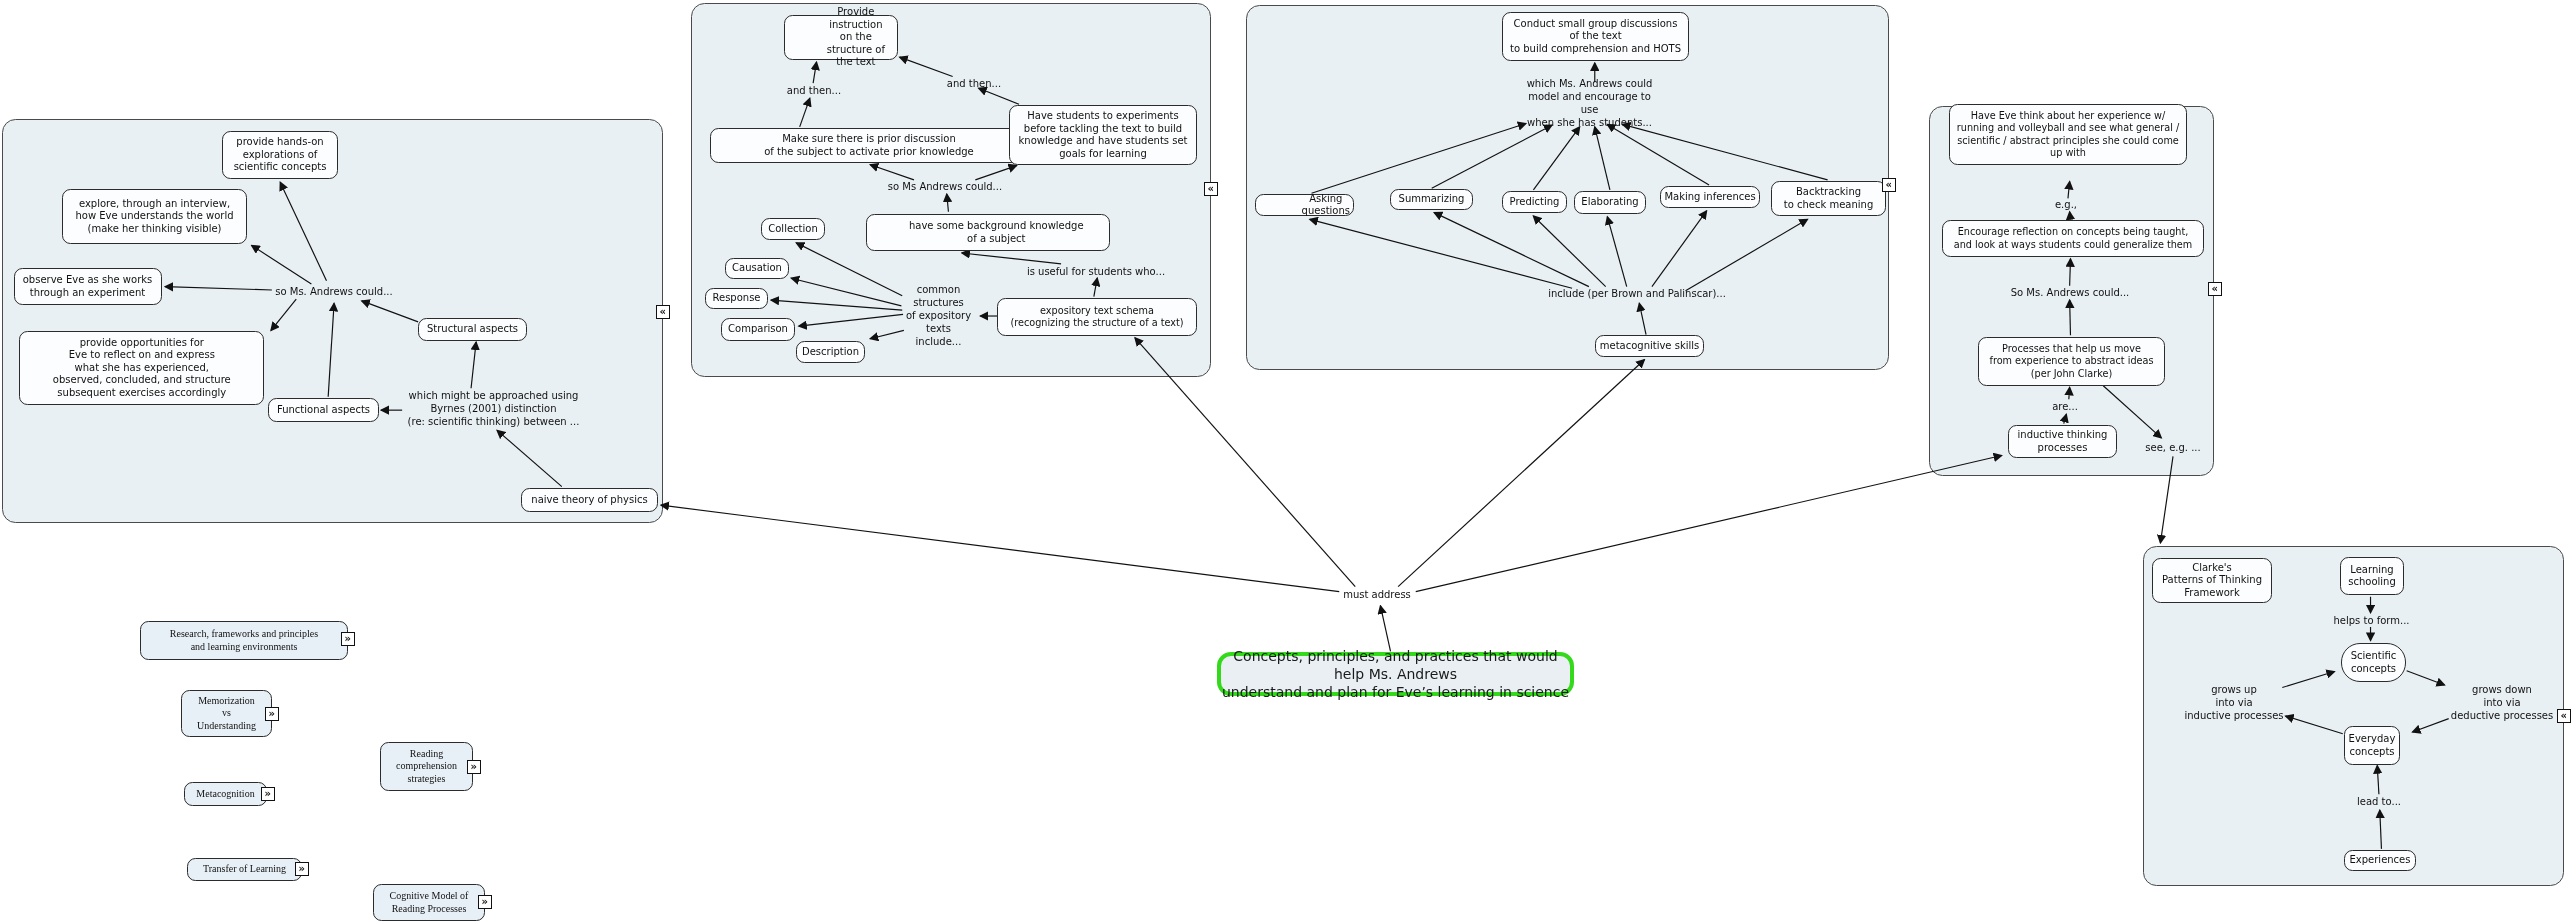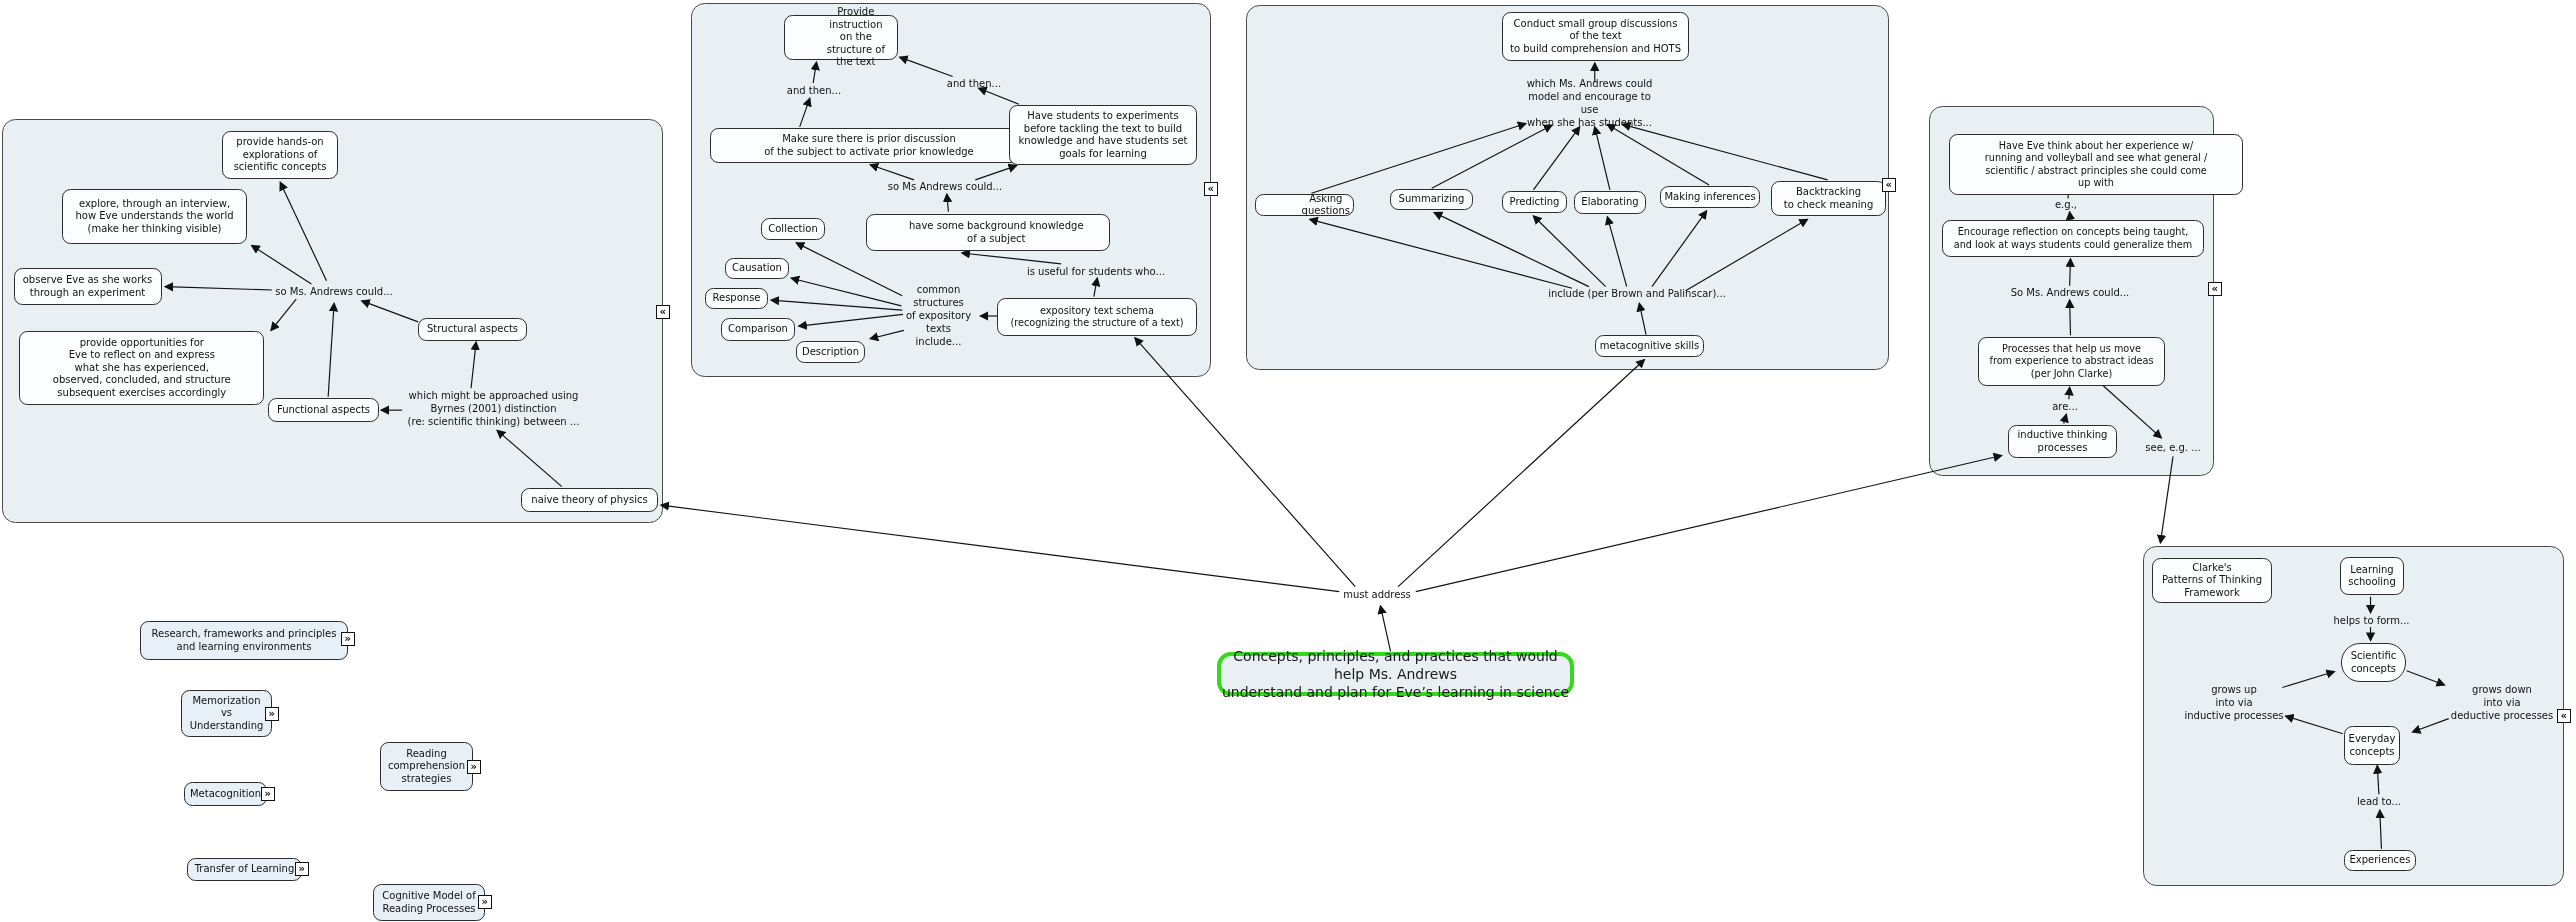--- a/index.html
+++ b/index.html
@@ -3,21 +3,21 @@
 <meta charset="utf-8">
 <style>
   html,body{margin:0;padding:0;background:#ffffff;}
   #canvas{position:relative;width:2576px;height:922px;background:#ffffff;overflow:hidden;
           font-family:"DejaVu Sans","Liberation Sans",sans-serif;color:#111111;}
   .cluster{position:absolute;background:#e9f0f3;border:1.2px solid #4a4a4a;border-radius:13.5px;box-sizing:border-box;}
   #edges{position:absolute;left:0;top:0;pointer-events:none;}
   .node{position:absolute;background:#fcfdfe;border:1.3px solid #2b2b2b;border-radius:8.4px;
         box-sizing:border-box;display:flex;align-items:center;justify-content:center;
         text-align:center;white-space:pre-line;font-size:10px;line-height:1.25;padding:1.7px 3.4px;}
-  .node.blue{background:#e8f0f7;}
+  .node.blue{background:#e8f0f7;font-family:Liberation Serif, serif;}
   .node.fs11{font-size:9.7px;}
   .label{position:absolute;display:flex;align-items:center;justify-content:center;text-align:center;
          white-space:pre-line;font-size:10px;line-height:1.3;}
   .focus{position:absolute;background:#e9eff3;border:4.2px solid #35d91c;border-radius:14px;
          box-sizing:border-box;display:flex;align-items:center;justify-content:center;
          text-align:center;white-space:pre-line;font-size:14px;line-height:1.3;color:#1a1a1a;}
   .cicon{position:absolute;width:13.5px;height:13.5px;background:#ffffff;border:1.3px solid #111;
          box-sizing:border-box;display:flex;align-items:center;justify-content:center;
          font-size:10px;font-weight:bold;line-height:1;z-index:5;}
 </style>
@@ -168,21 +168,21 @@
   <div class="node" style="left:1390px;top:189px;width:83px;height:21px;">Summarizing</div>
   <div class="node" style="left:1502px;top:191px;width:65px;height:22px;">Predicting</div>
   <div class="node" style="left:1574px;top:191px;width:72px;height:23px;">Elaborating</div>
   <div class="node" style="left:1660px;top:186px;width:100px;height:22px;">Making inferences</div>
   <div class="node" style="left:1771px;top:181px;width:115px;height:35px;">Backtracking
 to check meaning</div>
   <div class="label" style="left:1543px;top:287px;width:188px;height:13.5px;">include (per Brown and Palinscar)...</div>
   <div class="node" style="left:1595px;top:335px;width:109px;height:22px;">metacognitive skills</div>
   <div class="cicon" style="left:1882px;top:178px;">«</div>
 
-  <div class="node fs11" style="left:1949px;top:134px;width:294px;height:61px;">Have Eve think about her experience w/
+  <div class="node fs11" style="left:1949px;top:104px;width:238px;height:61px;">Have Eve think about her experience w/
 running and volleyball and see what general /
 scientific / abstract principles she could come
 up with</div>
   <div class="label" style="left:2045px;top:199px;width:42px;height:11.8px;">e.g.,</div>
   <div class="node fs11" style="left:1942px;top:220px;width:262px;height:37px;">Encourage reflection on concepts being taught,
 and look at ways students could generalize them</div>
   <div class="label" style="left:2005px;top:286px;width:130px;height:13.5px;">So Ms. Andrews could...</div>
   <div class="node fs11" style="left:1978px;top:337px;width:187px;height:49px;">Processes that help us move
 from experience to abstract ideas
 (per John Clarke)</div>

